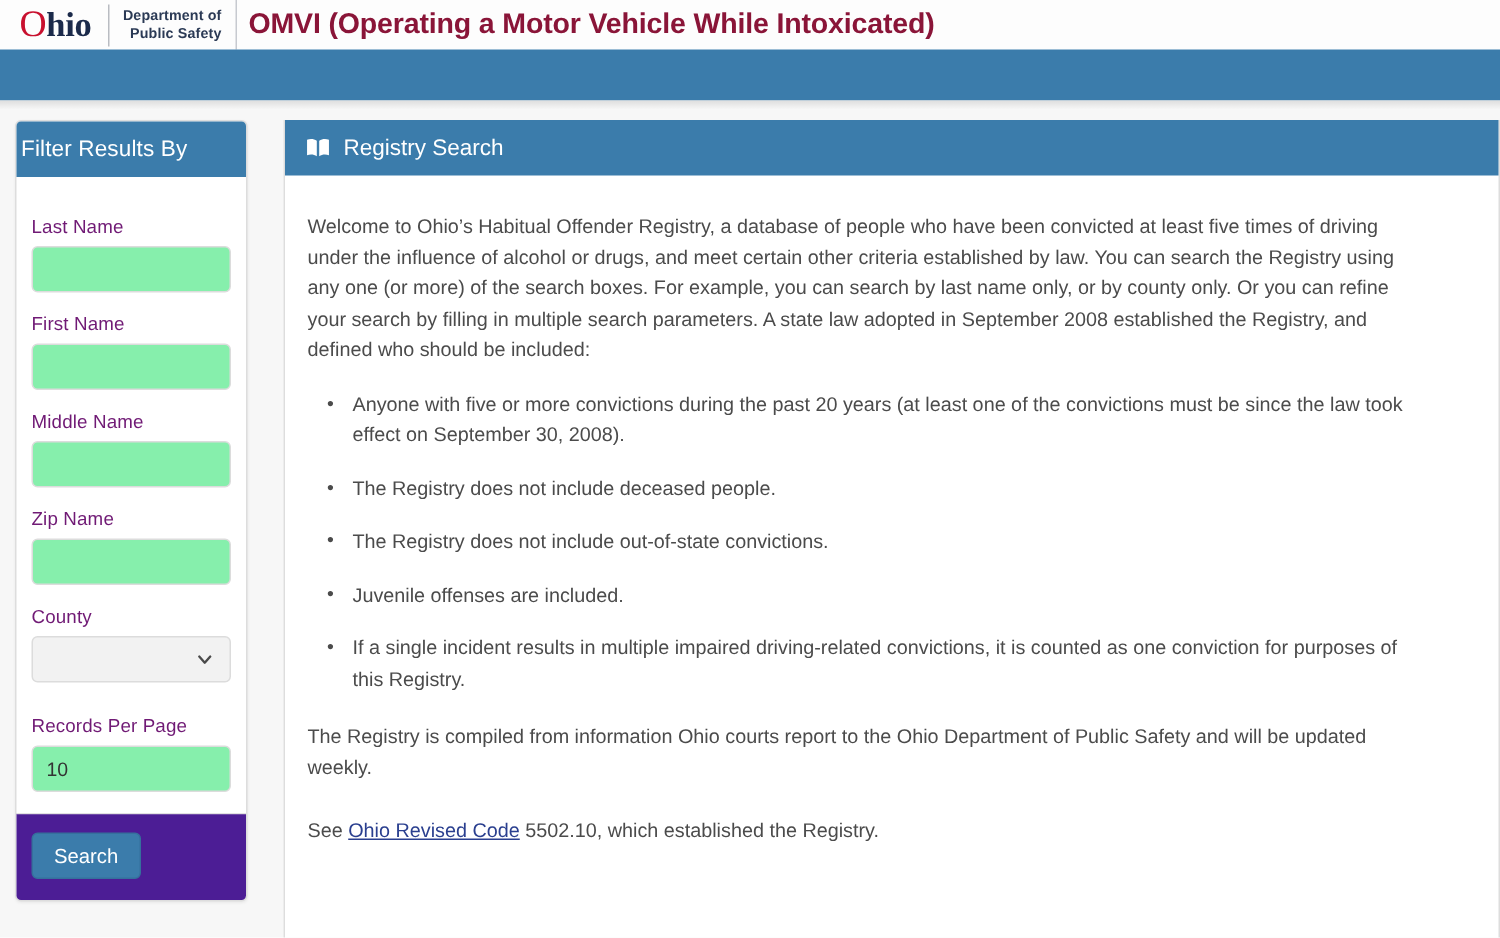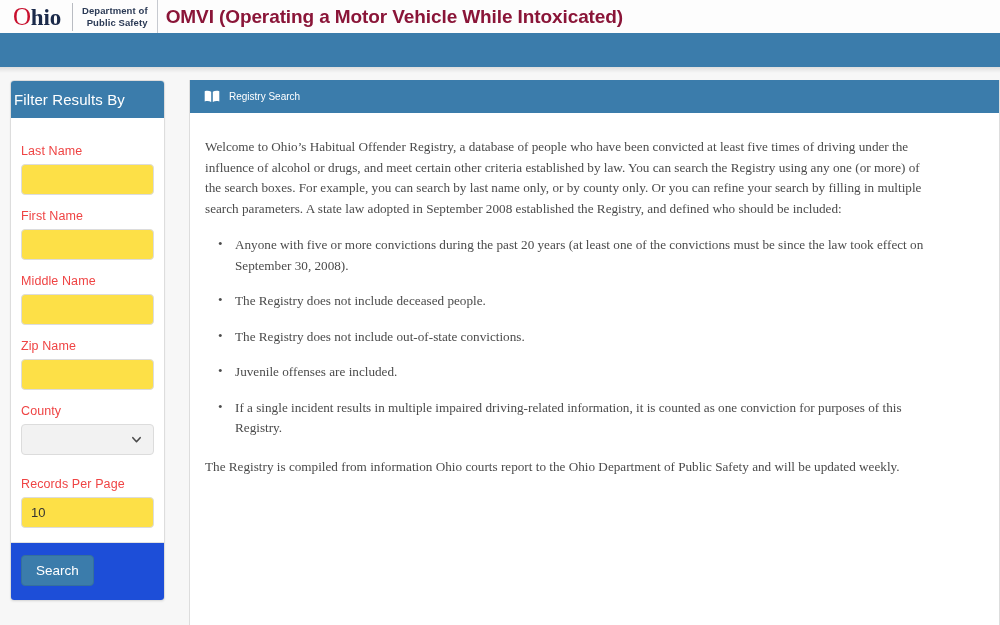--- a/index.html
+++ b/index.html
@@ -127,28 +127,28 @@
     font-size: 15px;
     padding: 10px 0 10px 3px;
     border-radius: 3px 3px 0 0;
     letter-spacing: 0.1px;
   }
   .sidebar-body {
     padding: 26px 10px 14px 10px;
   }
   .field-label {
     font-size: 12.5px;
-    color: #ef4444;
+    color: #701a75;
     margin-bottom: 6px;
     letter-spacing: 0.1px;
   }
   .field-input {
     width: 100%;
     height: 31px;
-    background: #fde047;
+    background: #86efac;
     border: 1px solid #dcdcdc;
     border-radius: 4px;
     box-sizing: border-box;
     font-size: 13px;
     color: #333333;
     padding: 0 9px;
     font-family: "Liberation Sans", sans-serif;
     outline: none;
     margin-bottom: 14px;
   }
@@ -165,21 +165,21 @@
   .field-select .chev {
     position: absolute;
     right: 11px;
     top: 9px;
     width: 11px;
     height: 11px;
     color: #555;
   }
   .sidebar-footer {
     border-top: 1px solid #e2e2e2;
-    background: #1d4ed8;
+    background: #4c1d95;
     padding: 12px 10px 14px 10px;
     border-radius: 0 0 3px 3px;
   }
   .btn-search {
     background: #3b7cab;
     color: #ffffff;
     border: 1px solid #35709c;
     border-radius: 4px;
     font-size: 13.5px;
     padding: 7px 14px;
@@ -193,35 +193,34 @@
     margin-left: 24px;
     background: #ffffff;
     border: 1px solid #dddddd;
     border-top: none;
     box-sizing: border-box;
     min-height: 565px;
   }
   .main-head {
     background: #3b7cab;
     color: #ffffff;
-    font-size: 10px;
+    font-size: 15px;
     padding: 10px 0 10px 14px;
     display: flex;
     align-items: center;
     gap: 9px;
   }
   .book-icon {
     display: inline-block;
     width: 16px;
     height: 13px;
     flex: none;
   }
   .main-body {
     padding: 24px 62px 10px 15px;
-    font-family: Liberation Serif, serif;
   }
   .para {
     font-size: 13.2px;
     line-height: 20.5px;
     color: #4b4b4b;
     margin: 0 0 12px 0;
   }
   ul.rules {
     margin: 16px 0 10px 0;
     padding-left: 28px;
@@ -326,22 +325,23 @@
       </div>
 
       <div class="main-body">
         <p class="para">Welcome to Ohio’s Habitual Offender Registry, a database of people who have been convicted at least five times of driving under the influence of alcohol or drugs, and meet certain other criteria established by law. You can search the Registry using any one (or more) of the search boxes. For example, you can search by last name only, or by county only. Or you can refine your search by filling in multiple search parameters. A state law adopted in September 2008 established the Registry, and defined who should be included:</p>
 
         <ul class="rules">
           <li>Anyone with five or more convictions during the past 20 years (at least one of the convictions must be since the law took effect on September 30, 2008).</li>
           <li>The Registry does not include deceased people.</li>
           <li>The Registry does not include out-of-state convictions.</li>
           <li>Juvenile offenses are included.</li>
-          <li>If a single incident results in multiple impaired driving-related information, it is counted as one conviction for purposes of this Registry.</li>
+          <li>If a single incident results in multiple impaired driving-related convictions, it is counted as one conviction for purposes of this Registry.</li>
         </ul>
 
         <p class="para closing">The Registry is compiled from information Ohio courts report to the Ohio Department of Public Safety and will be updated weekly.</p>
 
+        <p class="para closing2"><span>See </span><a class="orc-link" href="#">Ohio Revised Code</a><span> 5502.10, which established the Registry.</span></p>
       </div>
     </div>
 
   </div>
 </div>
 
 </body></html>

